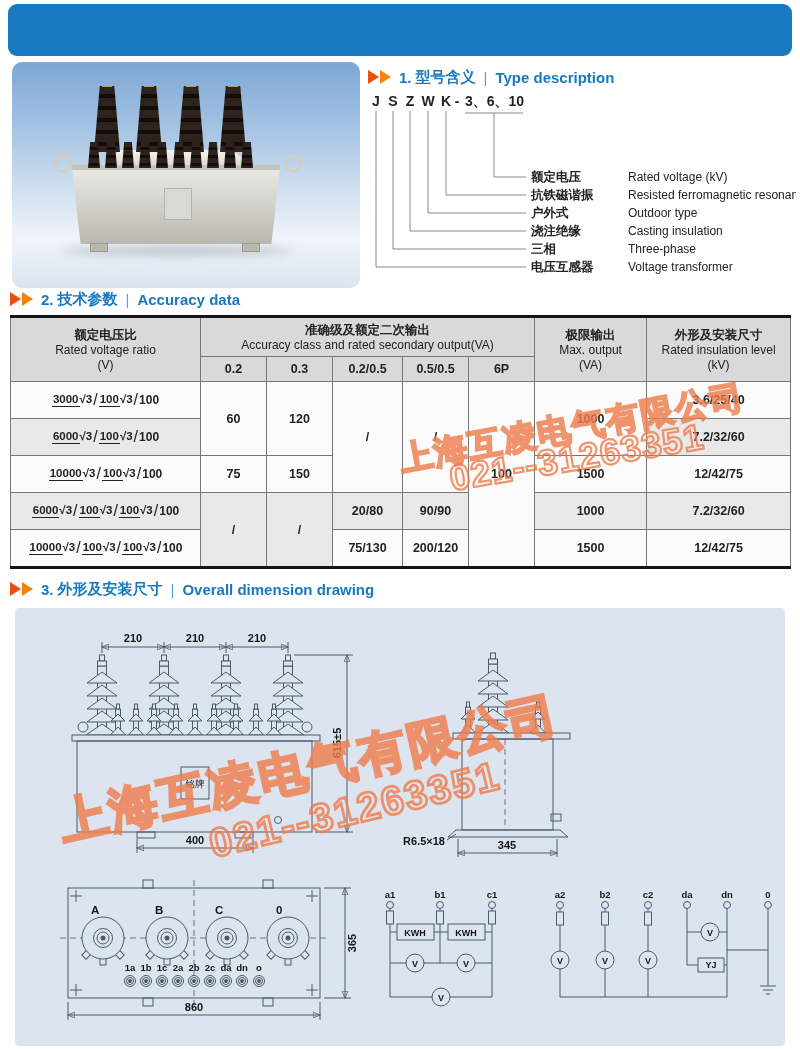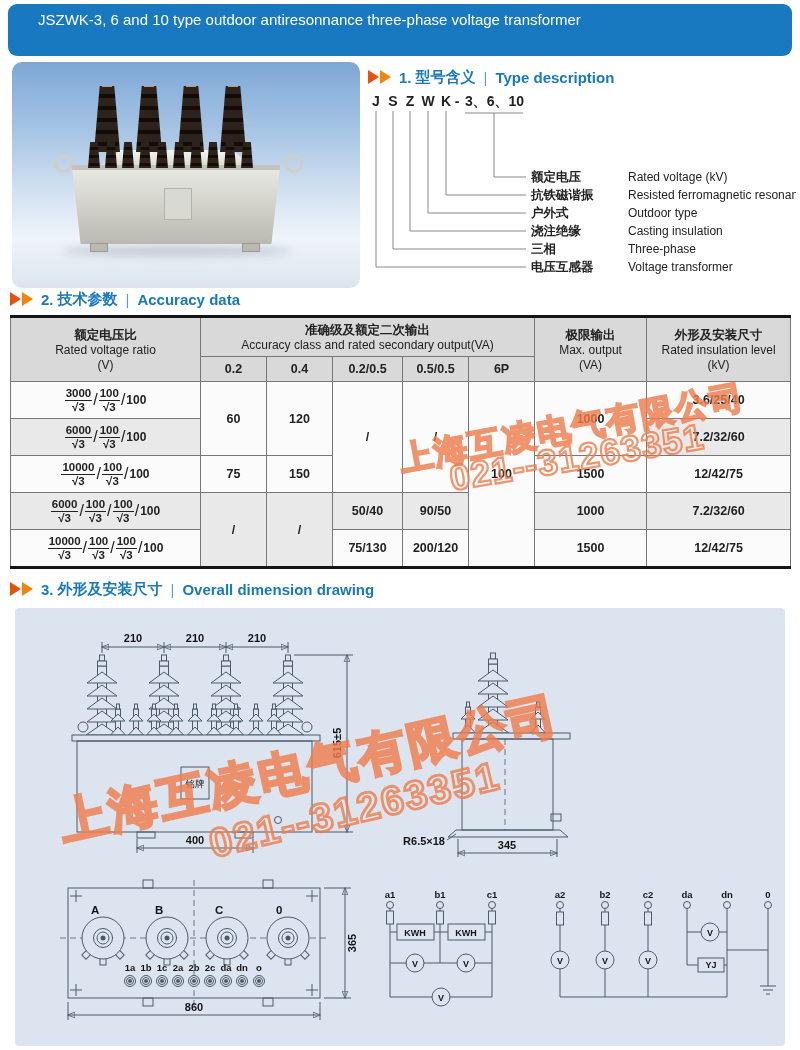--- a/index.html
+++ b/index.html
@@ -53,21 +53,21 @@
   table{border-collapse:collapse;table-layout:fixed;width:780px;font-size:12px;}
   th,td{border:1px solid #777;text-align:center;vertical-align:middle;padding:0;}
   thead th{background:#d9d9d9;font-weight:normal;}
   table{border-top:3px solid #151515;border-bottom:3px solid #151515;}
   .hcn{font-size:12.5px;font-weight:bold;line-height:16px;}
   .hen{font-size:12px;line-height:15px;}
   .sub th{height:24px;font-weight:bold;font-size:12.5px;background:#d9d9d9;}
   tbody td{font-weight:bold;font-size:12.5px;height:36px;}
   tbody tr.g td{background:#e9e9e9;}
   tbody tr.w td{background:#fbfbfb;}
-  .frac{display:inline-flex;flex-direction:column;line-height:1.1;font-size:11.5px;vertical-align:middle;}
+  .frac{display:inline-flex;flex-direction:row;line-height:1.1;font-size:11.5px;vertical-align:middle;}
   .frac .n{border-bottom:1.3px solid #222;padding:0 1px;}
   .fsl{font-size:16px;font-weight:normal;vertical-align:middle;margin:0 1px;}
   .tail{vertical-align:middle;font-size:12px;}
   
   .wm{position:absolute;font-weight:bold;white-space:nowrap;pointer-events:none;z-index:20;
       color:rgba(255,245,238,.12);-webkit-text-stroke:2.2px rgba(238,122,74,.8);transform-origin:0 50%;}
   .wm1a{left:400px;top:438px;font-size:33px;letter-spacing:2px;transform:rotate(-10.5deg);}
   .wm1b{left:450px;top:458px;font-size:36px;letter-spacing:1px;transform:rotate(-9.5deg);}
   .wm2a{left:60px;top:792px;font-size:48px;letter-spacing:3px;transform:rotate(-12.5deg);-webkit-text-stroke-width:2.8px;}
   .wm2b{left:210px;top:822px;font-size:40px;letter-spacing:2px;transform:rotate(-13.5deg);-webkit-text-stroke-width:2.8px;}
@@ -82,21 +82,20 @@
   .dw .dim{font-size:11px;font-weight:bold;}
   .dw .trm{font-size:9.5px;font-weight:bold;}
   .dw .big{font-size:11.5px;font-weight:bold;}
   .dw .mini{font-size:9px;font-weight:bold;}
   .dw .np{font-size:9.5px;}
 </style>
 </head>
 <body>
 
 <div class="hdr">
-  <div class="en">JSZWK-3, 6 and 10 type outdoor antiresonnance three-phase voltage transformer</div>
 </div>
 
 <div class="photo">
   <div class="shadow"></div>
   <div class="tank"></div>
   <div class="lid"></div>
   <div class="plate"></div>
   <div class="insb" style="left:82px"></div>
   <div class="insb" style="left:124px"></div>
   <div class="insb" style="left:166px"></div>
@@ -195,21 +194,21 @@
         <div class="hen">(VA)</div>
       </th>
       <th rowspan="2">
         <div class="hcn">外形及安装尺寸</div>
         <div class="hen">Rated insulation level</div>
         <div class="hen">(kV)</div>
       </th>
     </tr>
     <tr class="sub">
       <th>0.2</th>
-      <th>0.4</th>
+      <th>0.3</th>
       <th>0.2/0.5</th>
       <th>0.5/0.5</th>
       <th>6P</th>
     </tr>
   </thead>
   <tbody>
     <tr class="w">
       <td>
         <span class="frac">
               <span class="n">3000</span>
@@ -262,22 +261,22 @@
             </span><span class="fsl">/</span><span class="frac">
               <span class="n">100</span>
               <span>√3</span>
             </span><span class="fsl">/</span><span class="frac">
               <span class="n">100</span>
               <span>√3</span>
             </span><span class="fsl">/</span><span class="tail">100</span>
       </td>
       <td rowspan="2">/</td>
       <td rowspan="2">/</td>
-      <td>50/40</td>
-      <td>90/50</td>
+      <td>20/80</td>
+      <td>90/90</td>
       <td>1000</td>
       <td>7.2/32/60</td>
     </tr>
     <tr class="w">
       <td>
         <span class="frac">
               <span class="n">10000</span>
               <span>√3</span>
             </span><span class="fsl">/</span><span class="frac">
               <span class="n">100</span>

